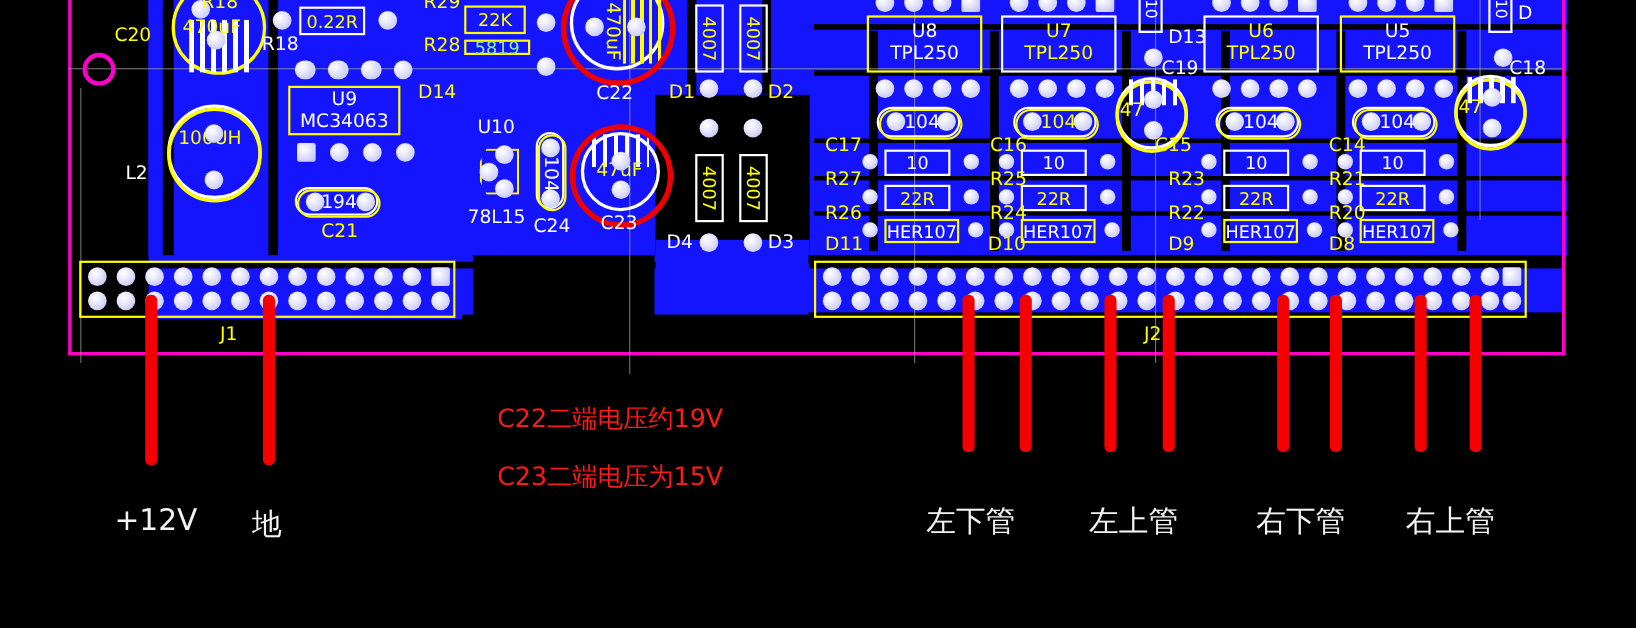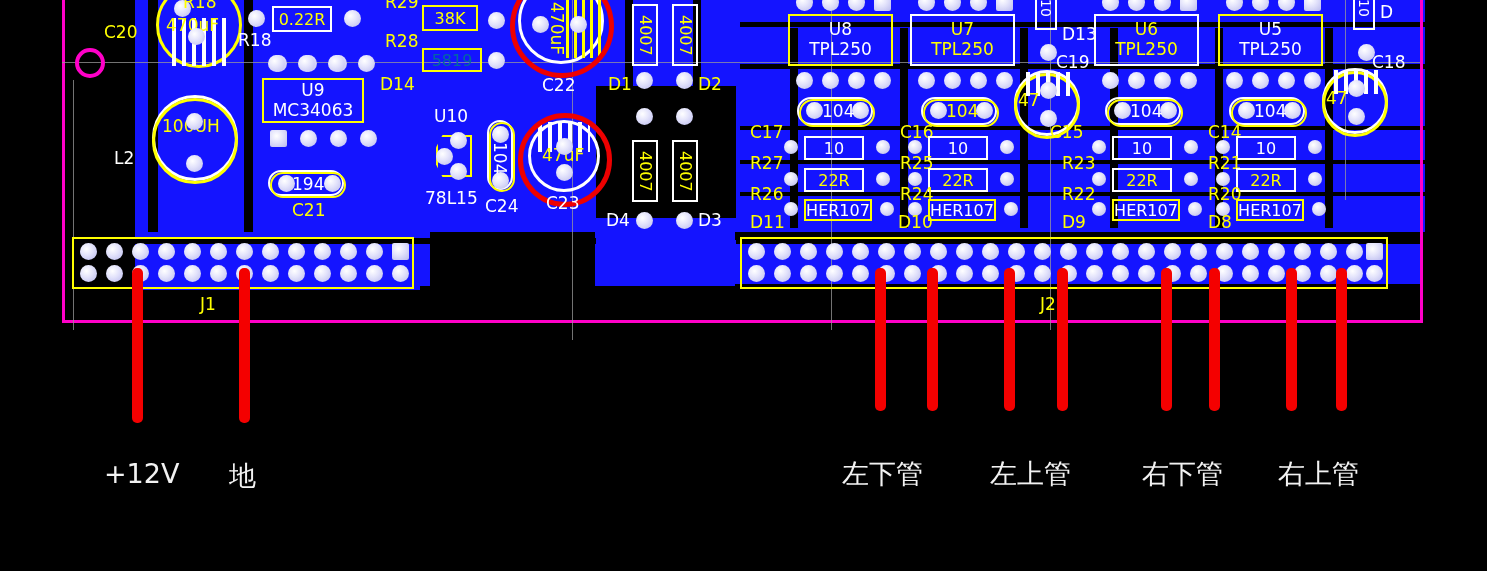--- a/index.html
+++ b/index.html
@@ -172,26 +172,26 @@
   <div class="pad" style="left:248px;top:10px;"></div>
   <div class="pad" style="left:344px;top:10px;"></div>
   <div class="silkw" style="left:238px;top:32px;">R18</div>
   <div class="pad" style="left:268px;top:55px;"></div>
   <div class="pad" style="left:298px;top:55px;"></div>
   <div class="pad" style="left:328px;top:55px;"></div>
   <div class="pad" style="left:358px;top:55px;"></div>
 
   <div class="silk" style="left:385px;top:-6px;">R29</div>
   <div class="rbox" style="left:422px;top:5px;width:56px;height:26px;color:#ffff00;">
-    <span>38K</span>
+    <span>22K</span>
   </div>
   <div class="pad" style="left:488px;top:12px;"></div>
 
   <div class="silk" style="left:385px;top:33px;">R28</div>
-  <div class="rbox" style="left:422px;top:48px;width:60px;height:24px;color:#0369a1;">
+  <div class="rbox" style="left:422px;top:36px;width:60px;height:14px;color:#86efac;">
     <span>5819</span>
   </div>
   <div class="pad" style="left:488px;top:52px;"></div>
   <div class="silk" style="left:380px;top:76px;">D14</div>
 
   <div class="silkw" style="left:434px;top:108px;">U10</div>
   <div class="abs" style="left:436px;top:135px;width:36px;height:42px;border:2px solid #ffff00;box-sizing:border-box;
               clip-path:polygon(18% 0,100% 0,100% 100%,18% 100%,0 70%,0 30%);"></div>
   <div class="pad" style="left:450px;top:132px;"></div>
   <div class="pad" style="left:436px;top:148px;"></div>
@@ -518,20 +518,22 @@
   <div class="probe" style="left:239px;top:268px;height:155px;"></div>
   <div class="probe" style="left:875px;top:268px;height:143px;"></div>
   <div class="probe" style="left:927px;top:268px;height:143px;"></div>
   <div class="probe" style="left:1004px;top:268px;height:143px;"></div>
   <div class="probe" style="left:1057px;top:268px;height:143px;"></div>
   <div class="probe" style="left:1161px;top:268px;height:143px;"></div>
   <div class="probe" style="left:1209px;top:268px;height:143px;"></div>
   <div class="probe" style="left:1286px;top:268px;height:143px;"></div>
   <div class="probe" style="left:1336px;top:268px;height:143px;"></div>
 
+  <div class="ann-red" style="left:452px;top:365px;">C22二端电压约19V</div>
+  <div class="ann-red" style="left:452px;top:418px;">C23二端电压为15V</div>
 
   <div class="ann-white" style="left:104px;top:458px;">+12V</div>
   <div class="ann-white" style="left:229px;top:458px;">地</div>
 
   <div class="ann-white" style="left:842px;top:456px;">左下管</div>
   <div class="ann-white" style="left:990px;top:456px;">左上管</div>
   <div class="ann-white" style="left:1142px;top:456px;">右下管</div>
   <div class="ann-white" style="left:1278px;top:456px;">右上管</div>
 
 

